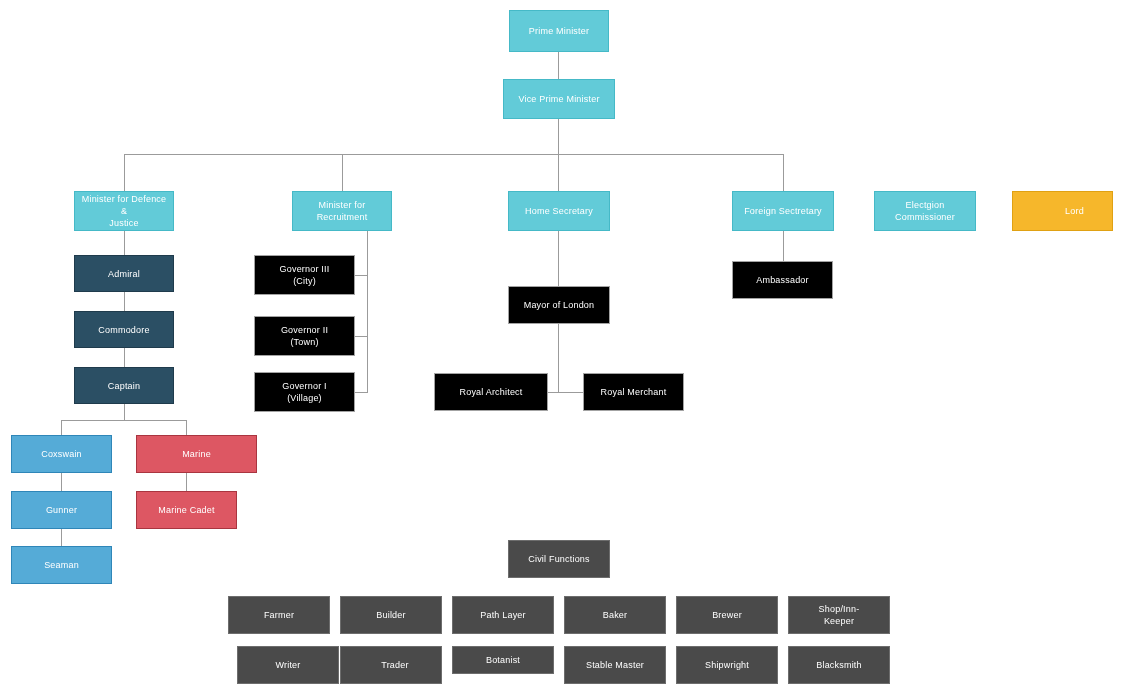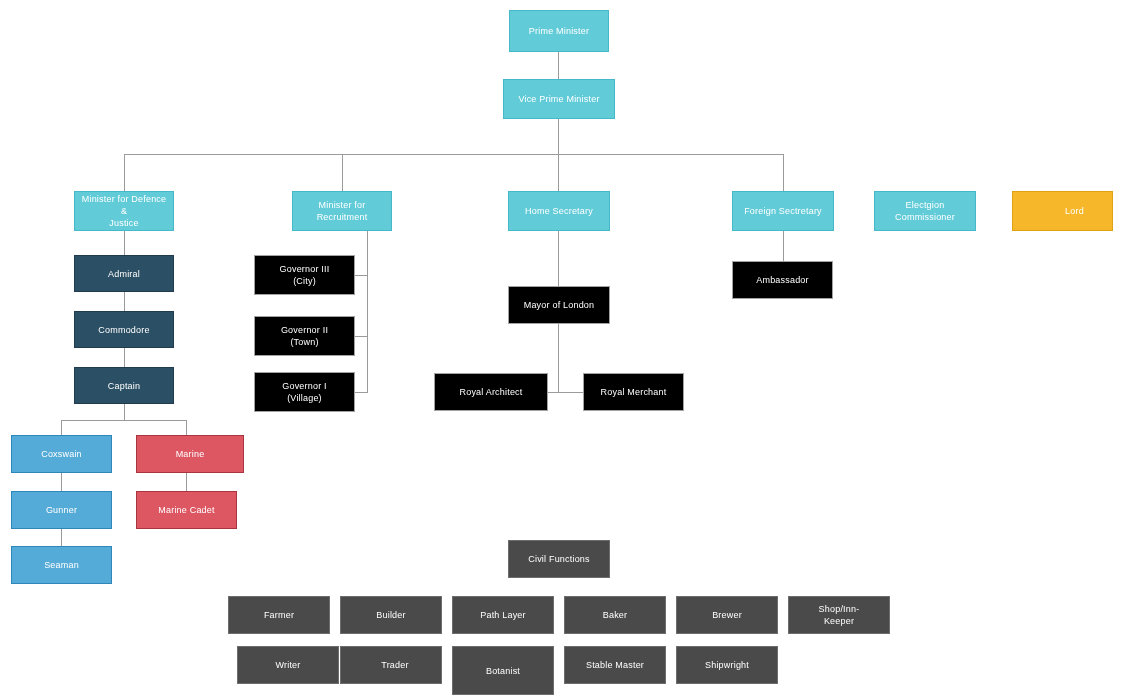--- a/index.html
+++ b/index.html
@@ -110,21 +110,21 @@
     <div class="node c-cyan" style="left: 732px; top: 191px; width: 102px; height: 40px;">Foreign Sectretary</div>
     <div class="node c-cyan" style="left: 874px; top: 191px; width: 102px; height: 40px;">Electgion
 Commissioner</div>
     <div class="node c-amber" style="left: 1012px; top: 191px; width: 101px; height: 40px; padding-left: 28px;">Lord</div>
     <div class="node c-navy" style="left: 74px; top: 255px; width: 100px; height: 37px;">Admiral</div>
     <div class="node c-navy" style="left: 74px; top: 311px; width: 100px; height: 37px;">Commodore</div>
     <div class="node c-navy" style="left: 74px; top: 367px; width: 100px; height: 37px;">Captain</div>
     <div class="node c-blue" style="left: 11px; top: 435px; width: 101px; height: 38px;">Coxswain</div>
     <div class="node c-blue" style="left: 11px; top: 491px; width: 101px; height: 38px;">Gunner</div>
     <div class="node c-blue" style="left: 11px; top: 546px; width: 101px; height: 38px;">Seaman</div>
-    <div class="node c-rose" style="left: 136px; top: 435px; width: 108px; height: 38px;">Marine</div>
+    <div class="node c-rose" style="left: 136px; top: 435px; width: 121px; height: 38px;">Marine</div>
     <div class="node c-rose" style="left: 136px; top: 491px; width: 101px; height: 38px;">Marine Cadet</div>
     <div class="node c-red" style="left: 254px; top: 255px; width: 101px; height: 40px;">Governor III
 (City)</div>
     <div class="node c-red" style="left: 254px; top: 316px; width: 101px; height: 40px;">Governor II
 (Town)</div>
     <div class="node c-red" style="left: 254px; top: 372px; width: 101px; height: 40px;">Governor I
 (Village)</div>
     <div class="node c-red" style="left: 508px; top: 286px; width: 102px; height: 38px;">Mayor of London</div>
     <div class="node c-red" style="left: 434px; top: 373px; width: 114px; height: 38px;">Royal Architect</div>
     <div class="node c-red" style="left: 583px; top: 373px; width: 101px; height: 38px;">Royal Merchant</div>
@@ -132,16 +132,17 @@
     <div class="node c-grey" style="left: 508px; top: 540px; width: 102px; height: 38px;">Civil Functions</div>
     <div class="node c-grey" style="left: 228px; top: 596px; width: 102px; height: 38px;">Farmer</div>
     <div class="node c-grey" style="left: 340px; top: 596px; width: 102px; height: 38px;">Builder</div>
     <div class="node c-grey" style="left: 452px; top: 596px; width: 102px; height: 38px;">Path Layer</div>
     <div class="node c-grey" style="left: 564px; top: 596px; width: 102px; height: 38px;">Baker</div>
     <div class="node c-grey" style="left: 676px; top: 596px; width: 102px; height: 38px;">Brewer</div>
     <div class="node c-grey" style="left: 788px; top: 596px; width: 102px; height: 38px;">Shop/Inn-
 Keeper</div>
     <div class="node c-grey" style="left: 228px; top: 646px; width: 102px; height: 38px; margin-left: 9px;">Writer</div>
     <div class="node c-grey" style="left: 340px; top: 646px; width: 102px; height: 38px; padding-left: 12px;">Trader</div>
-    <div class="node c-grey" style="left: 452px; top: 646px; width: 102px; height: 49px; text-align: right;">Botanist</div>
+    <div class="node c-grey" style="left: 452px; top: 646px; width: 102px; height: 28px; text-align: right;">Botanist</div>
     <div class="node c-grey" style="left: 564px; top: 646px; width: 102px; height: 38px;">Stable Master</div>
     <div class="node c-grey" style="left: 676px; top: 646px; width: 102px; height: 38px;">Shipwright</div>
+    <div class="node c-grey" style="left: 788px; top: 646px; width: 102px; height: 38px;">Blacksmith</div>
   </div>
 
 </body></html>

